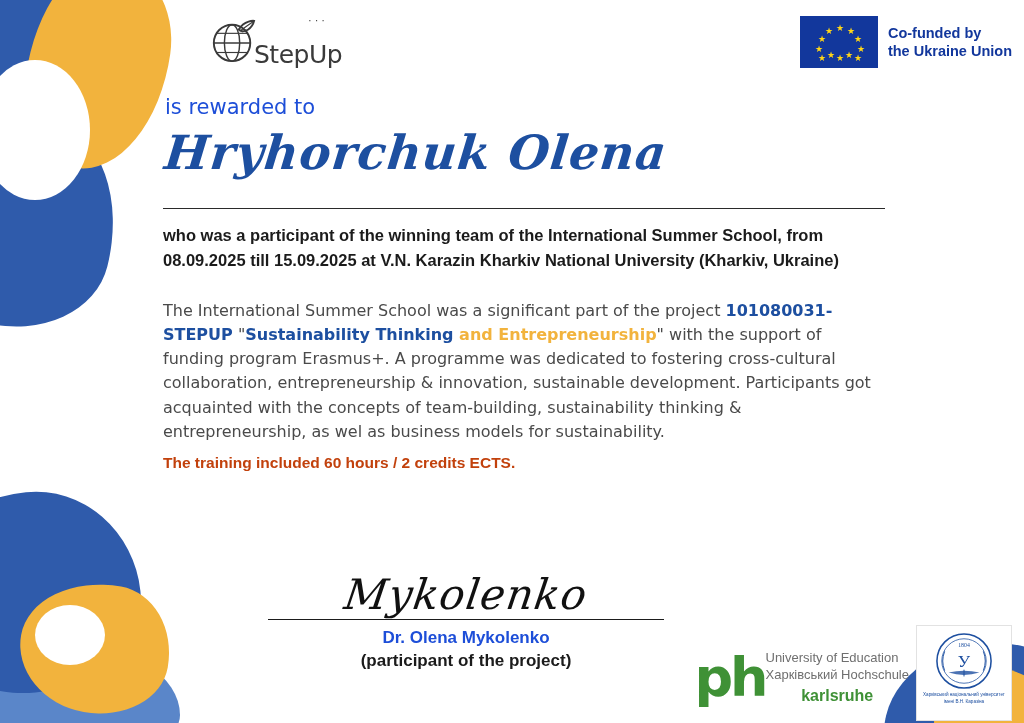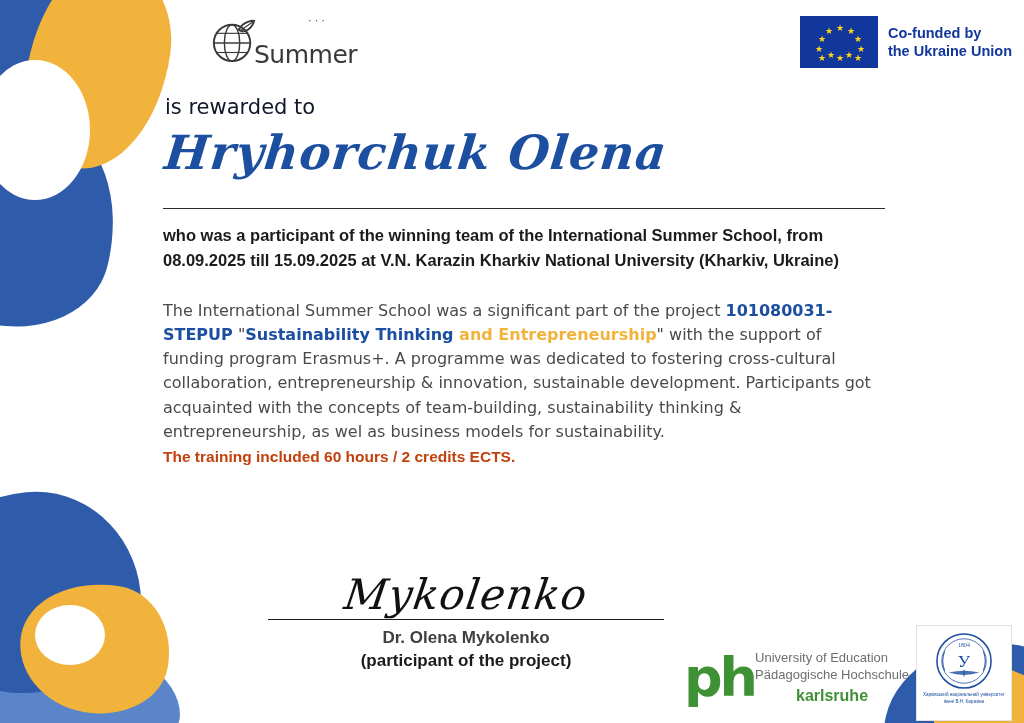--- a/index.html
+++ b/index.html
@@ -183,21 +183,21 @@
   .title {
     font-size: 37px;
     font-weight: bold;
     color: #1d4fa0;
     font-family: "DejaVu Sans", sans-serif;
     letter-spacing: -0.5px;
     margin: 0 0 16px 0;
   }
   .rewarded {
     font-size: 21px;
-    color: #0f172a;
+    color: #1d4ed8;
     font-family: "DejaVu Sans", sans-serif;
     margin: 0 0 4px 2px;
   }
   .recipient {
     font-size: 47px;
     color: #1d4fa0;
     font-family: "DejaVu Serif", serif;
     font-style: italic;
     font-weight: bold;
     letter-spacing: 1px;
@@ -218,21 +218,21 @@
     line-height: 1.5;
     margin: 0 0 26px 0;
     width: 712px;
   }
   .body-text {
     font-size: 16px;
     color: #4a4a4a;
     line-height: 1.52;
     font-family: "DejaVu Sans", sans-serif;
     width: 718px;
-    margin: 0 0 4px 0;
+    margin: 0 0 10px 0;
   }
   .proj-code {
     color: #1d4fa0;
     font-weight: bold;
   }
   .proj-blue {
     color: #1d4fa0;
     font-weight: bold;
   }
   .proj-yellow {
@@ -264,21 +264,21 @@
     margin-bottom: -4px;
   }
   .sig-rule {
     border: none;
     border-top: 1.5px solid #1b1b1b;
     margin: 4px 0 8px 0;
   }
   .sig-name {
     font-size: 17px;
     font-weight: bold;
-    color: #404040;
+    color: #1d4ed8;
     margin-bottom: 3px;
   }
   .sig-role {
     font-size: 17px;
     font-weight: bold;
     color: #1b1b1b;
   }
 
   
   .ph-logo {
@@ -355,21 +355,21 @@
     <div class="leaf-dots">···</div>
     <svg class="globe" viewBox="0 0 48 48">
       <circle cx="23" cy="26" r="19" fill="none" stroke="#3a3a3a" stroke-width="2"></circle>
       <ellipse cx="23" cy="26" rx="8" ry="19" fill="none" stroke="#3a3a3a" stroke-width="1.5"></ellipse>
       <line x1="4" y1="26" x2="42" y2="26" stroke="#3a3a3a" stroke-width="1.5"></line>
       <line x1="7" y1="16" x2="39" y2="16" stroke="#3a3a3a" stroke-width="1.2"></line>
       <line x1="7" y1="36" x2="39" y2="36" stroke="#3a3a3a" stroke-width="1.2"></line>
       <path d="M30 12 C36 2, 46 3, 46 3 C46 3, 44 13, 34 14 Z" fill="none" stroke="#3a3a3a" stroke-width="2"></path>
       <path d="M31 14 C36 10, 42 6, 45 4" fill="none" stroke="#3a3a3a" stroke-width="1.2"></path>
     </svg>
-    <div class="word">Summer</div>
+    <div class="word">StepUp</div>
   </div>
 
   <div class="eu-logo">
     <div class="eu-flag">
       <span class="eu-star" style="left:36px; top:8px;">★</span>
       <span class="eu-star" style="left:47px; top:11px;">★</span>
       <span class="eu-star" style="left:54px; top:19px;">★</span>
       <span class="eu-star" style="left:57px; top:29px;">★</span>
       <span class="eu-star" style="left:54px; top:38px;">★</span>
       <span class="eu-star" style="left:45px; top:35px;">★</span>
@@ -399,21 +399,21 @@
     <div class="signature-script">Mykolenko</div>
     <hr class="sig-rule">
     <div class="sig-name">Dr. Olena Mykolenko</div>
     <div class="sig-role">(participant of the project)</div>
   </div>
 
   <div class="ph-logo">
     <div class="ph-mark">ph</div>
     <div>
       <div class="ph-text-small">University of Education</div>
-      <div class="ph-text-small">Pädagogische Hochschule</div>
+      <div class="ph-text-small">Харківський Hochschule</div>
       <div class="ph-text-big">karlsruhe</div>
     </div>
   </div>
 
   <div class="karazin-logo">
     <svg class="karazin-seal" viewBox="0 0 60 60">
       <circle cx="30" cy="30" r="28" fill="#ffffff" stroke="#1d4fa0" stroke-width="1.6"></circle>
       <circle cx="30" cy="30" r="23" fill="#ffffff" stroke="#1d4fa0" stroke-width="0.8"></circle>
       <text x="30" y="15" font-size="6" fill="#1d4fa0" text-anchor="middle" font-family="'Liberation Serif', serif">1804</text>
       <text x="30" y="36" font-size="18" fill="#1d4fa0" text-anchor="middle" font-family="'Liberation Serif', serif">У</text>

